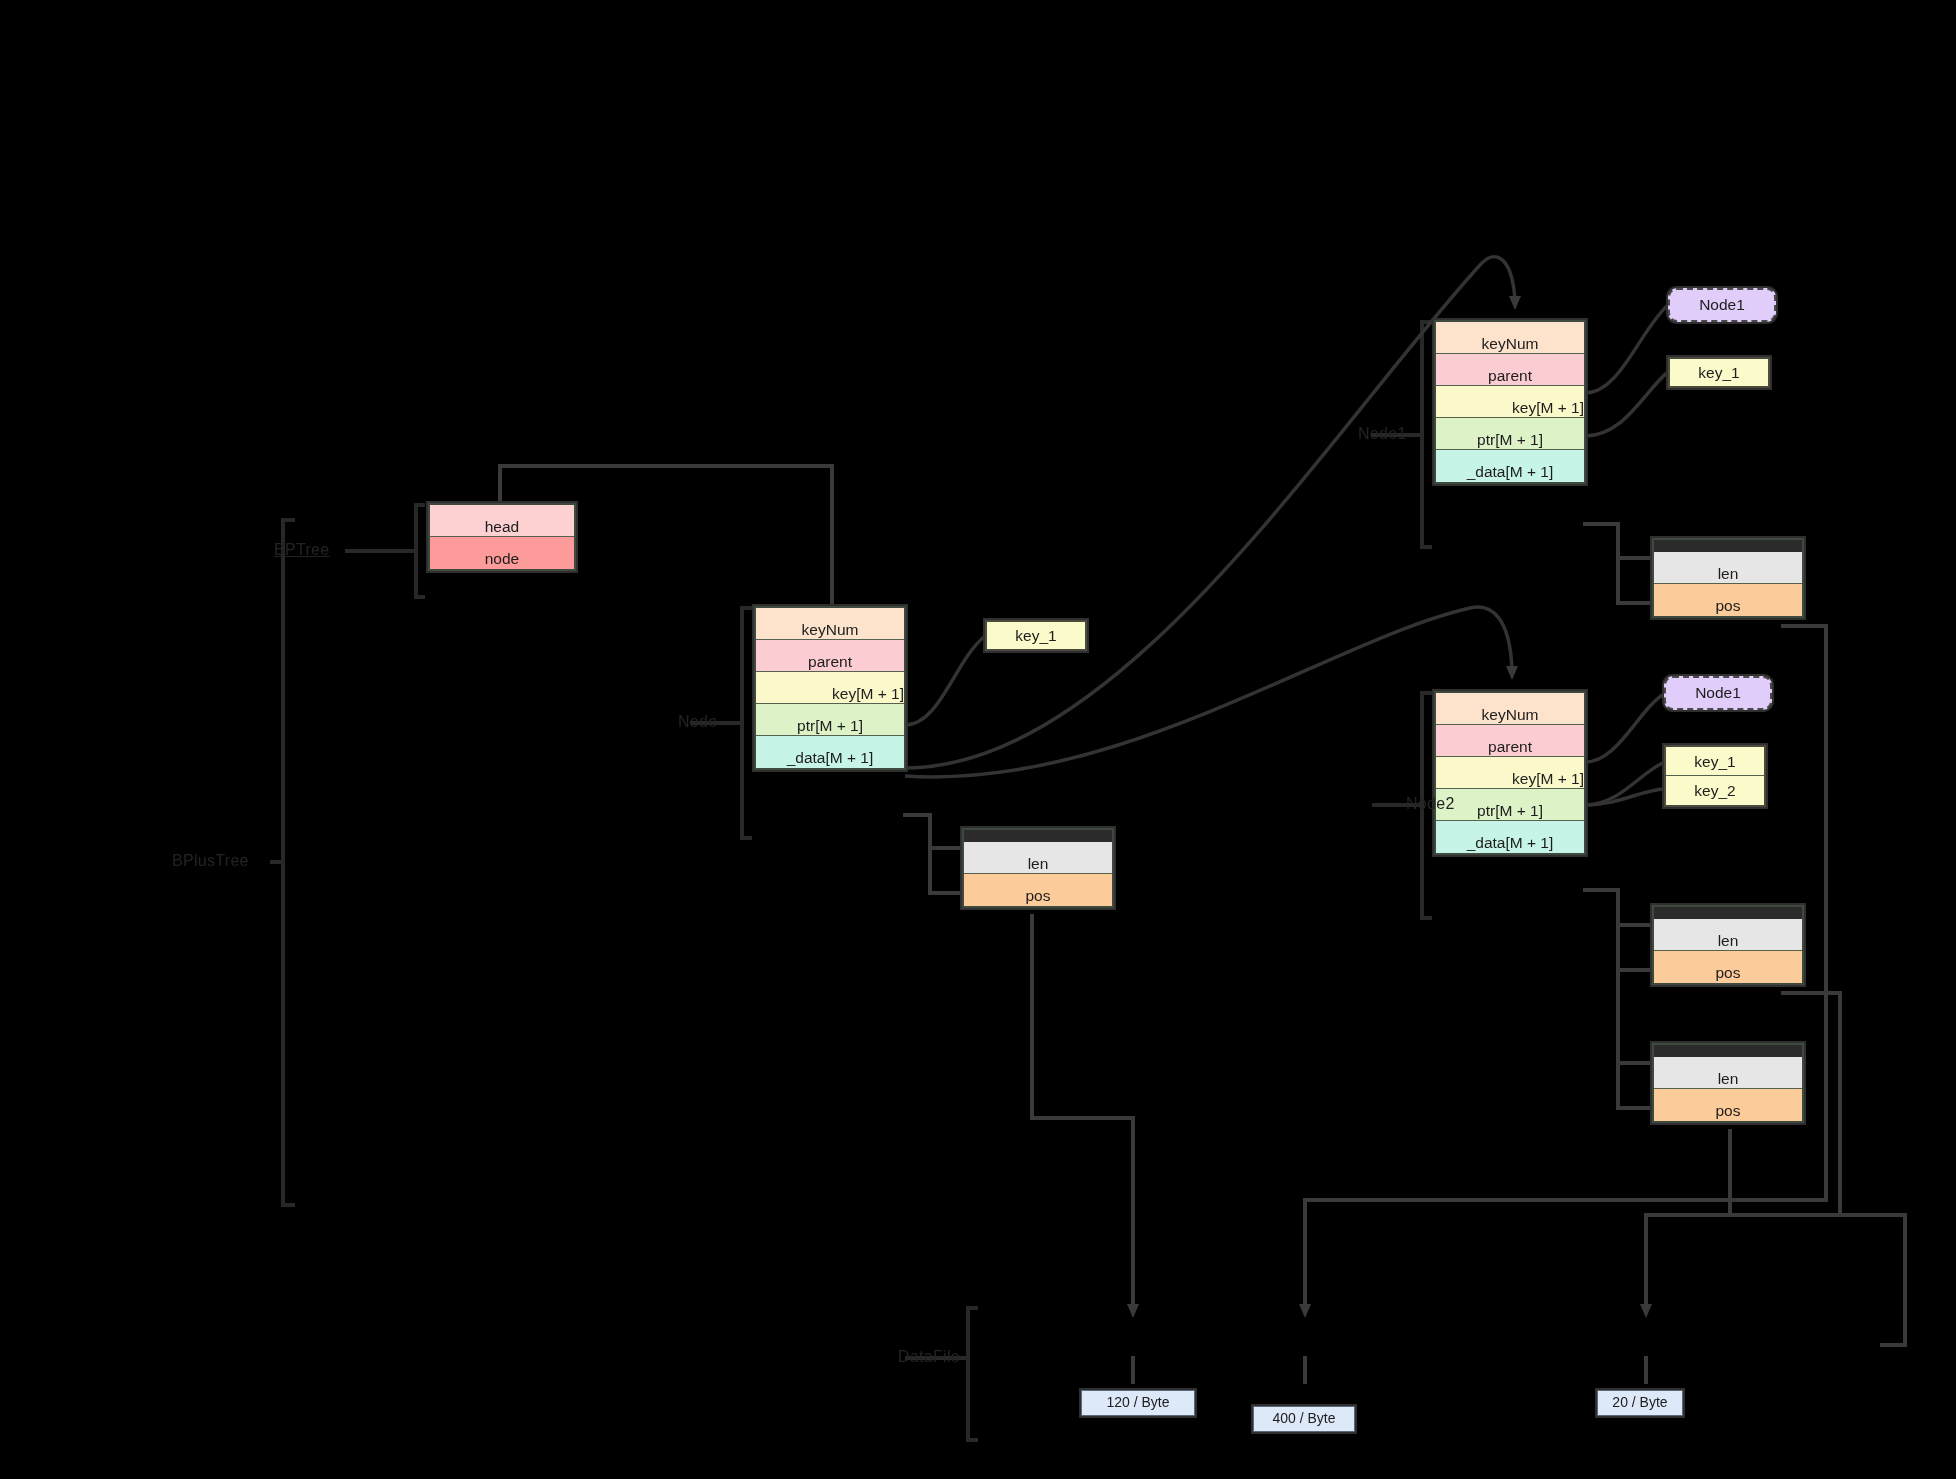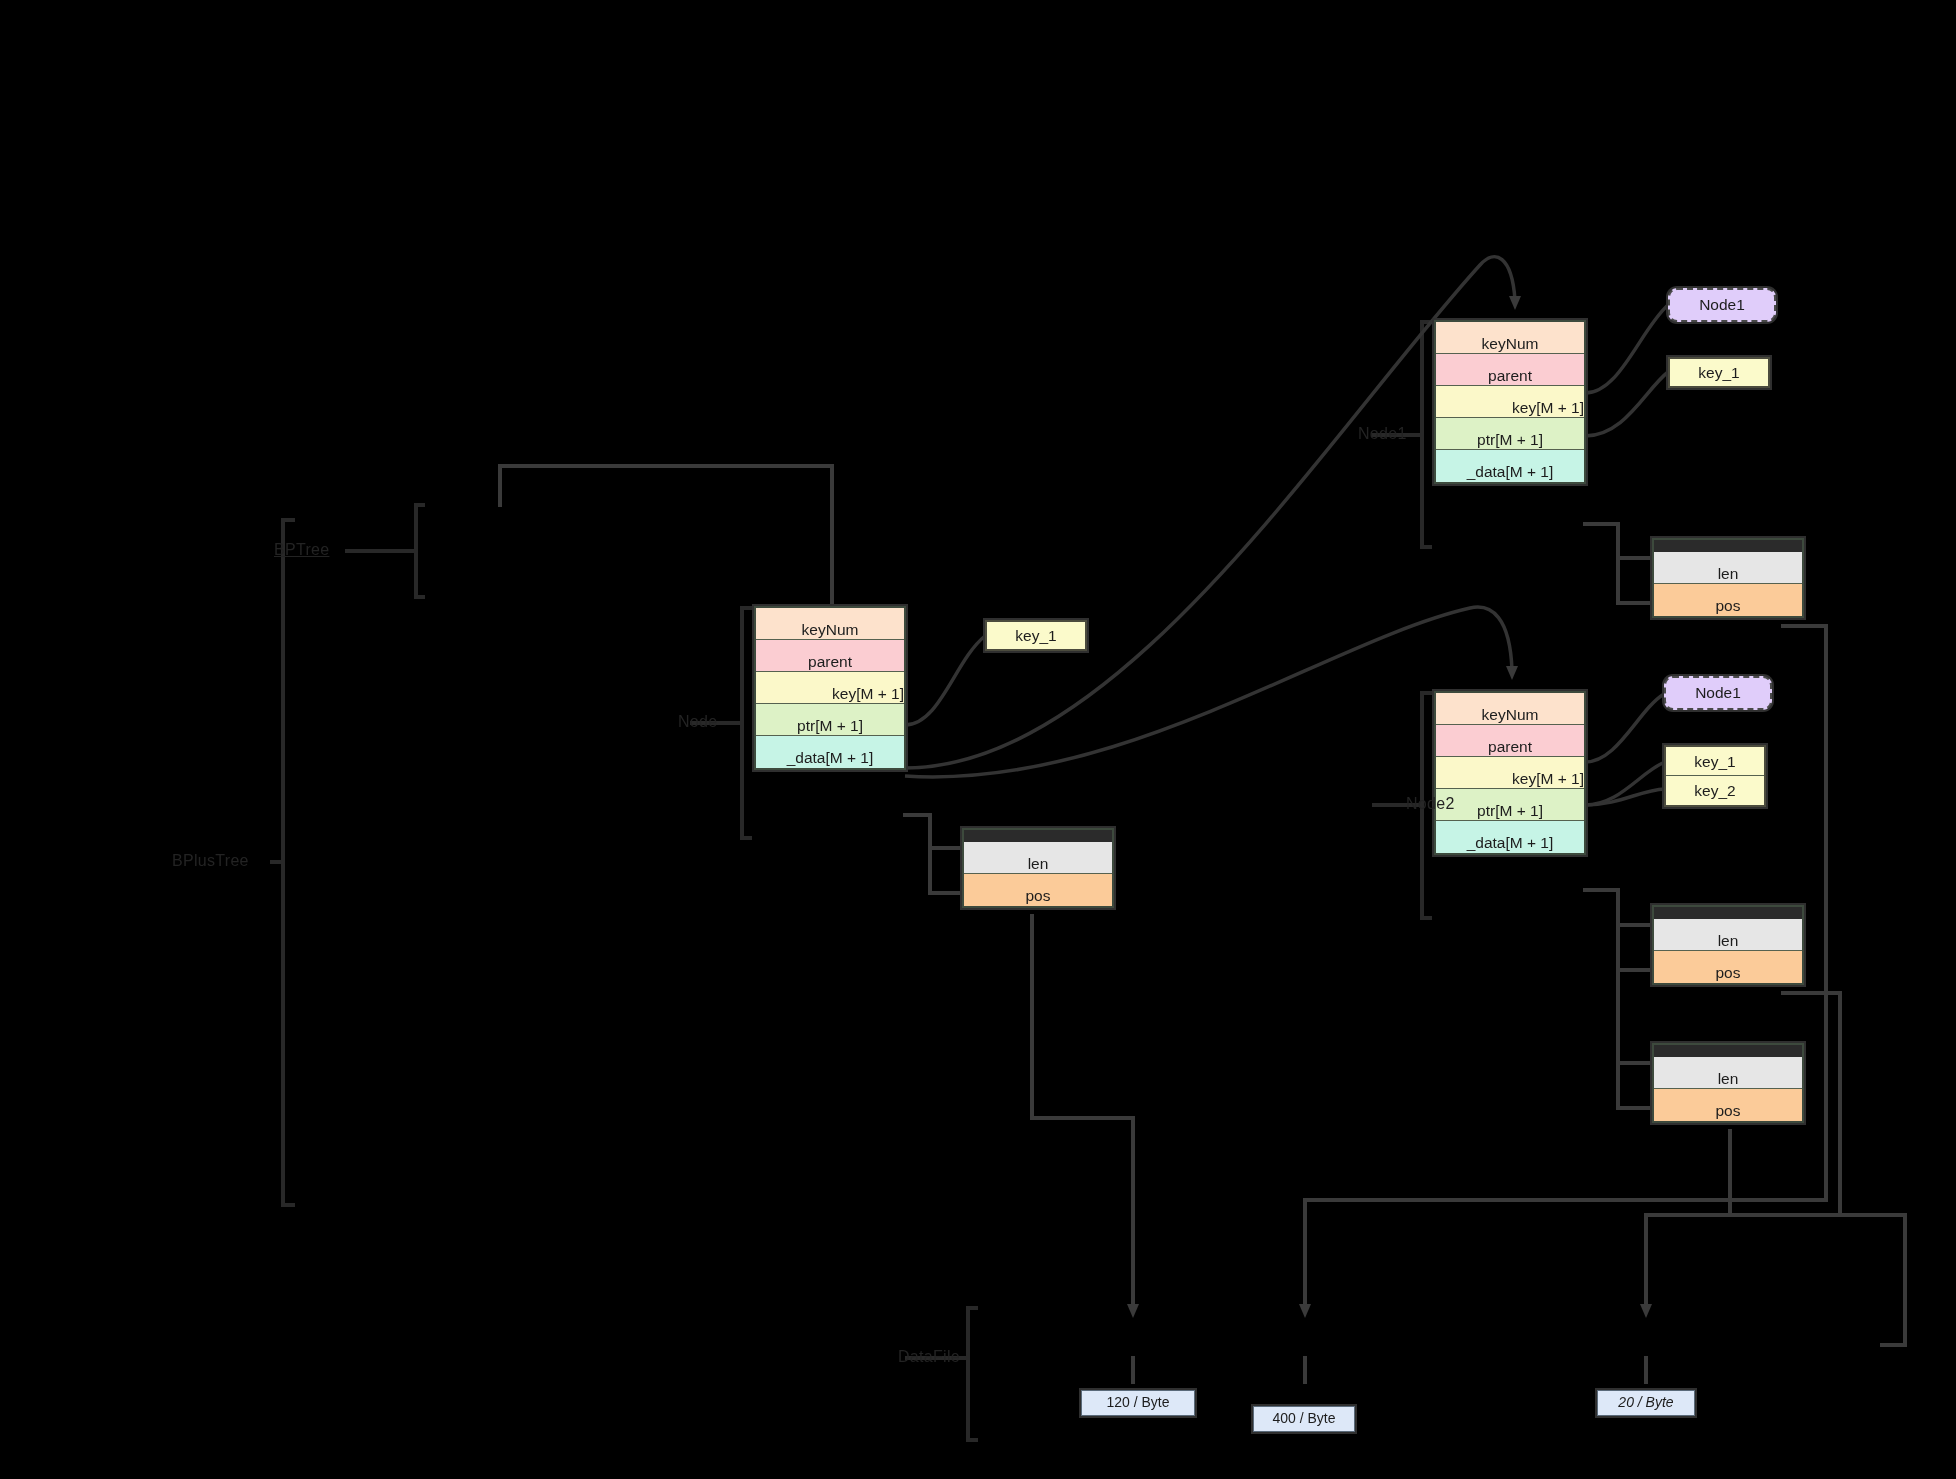--- a/index.html
+++ b/index.html
@@ -219,20 +219,24 @@
 
     <path class="wire" d="M 1133 1358 L 1133 1382 L 1133 1382"></path>
     <path class="wire" d="M 1305 1358 L 1305 1382"></path>
     <path class="wire" d="M 1646 1358 L 1646 1382"></path>
 
     <path class="bracket" d="M 978 1308 L 968 1308 L 968 1440 L 978 1440"></path>
     <path class="bracket" d="M 968 1358 L 905 1358"></path>
 
   </svg>
 
+  <div class="struct" style="left:428px; top:503px; width:148px;">
+    <div class="row c-head">head</div>
+    <div class="row c-node">node</div>
+  </div>
   <div class="annot" style="left:274px; top:541px;text-decoration:underline;">BPTree</div>
 
   <div class="annot" style="left:172px; top:852px;">BPlusTree</div>
 
   <div class="struct" style="left:754px; top:606px; width:152px;">
     <div class="row c-keynum">keyNum</div>
     <div class="row c-parent">parent</div>
     <div class="row c-key">key[M + 1]</div>
     <div class="row c-ptr">ptr[M + 1]</div>
     <div class="row c-data">_data[M + 1]</div>
@@ -288,15 +292,15 @@
   <div class="struct" style="left:1652px; top:1043px; width:152px;">
     <div class="row c-len">len</div>
     <div class="row c-pos">pos</div>
   </div>
 
 
   <div class="annot" style="left:898px; top:1348px;">DataFile</div>
 
   <div class="bytebox" style="left:1081px; top:1390px; width:114px;">120 / Byte</div>
   <div class="bytebox" style="left:1253px; top:1390px; width:102px;margin-top:16px;">400 / Byte</div>
-  <div class="bytebox" style="left:1597px; top:1390px; width:98px;font-style:italic;">20 / Byte</div>
+  <div class="bytebox" style="left:1597px; top:1390px; width:86px;">20 / Byte</div>
 
 </div>
 
 </body></html>

